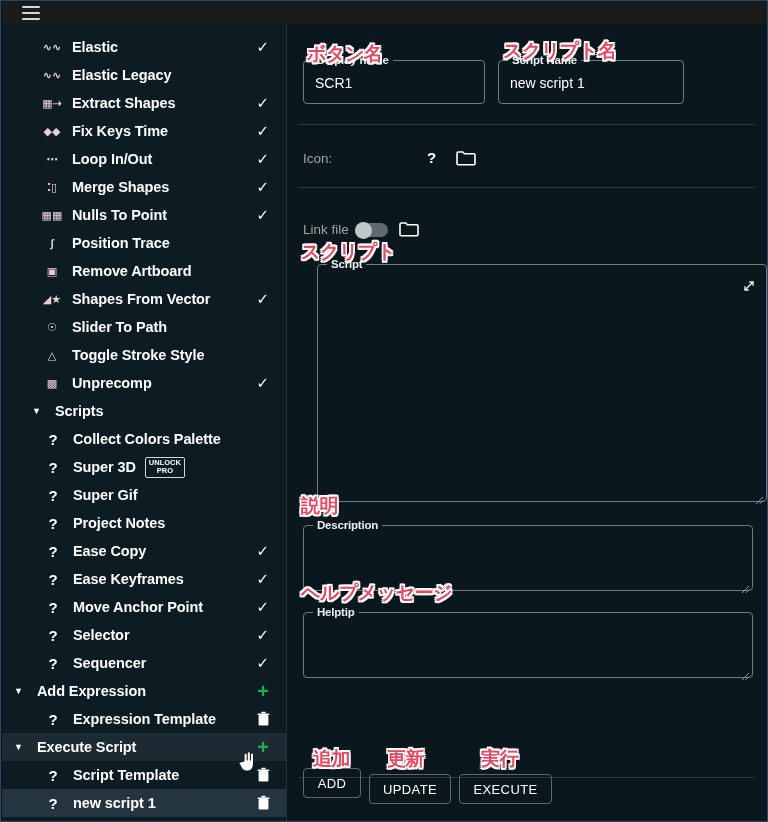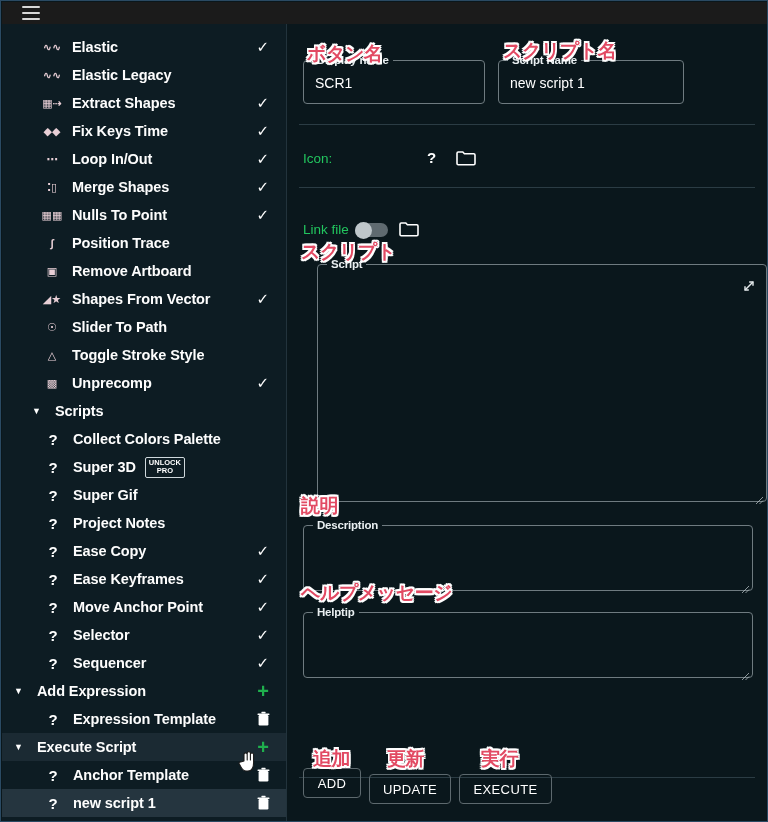--- a/index.html
+++ b/index.html
@@ -55,21 +55,21 @@
 
   .tf{position:absolute;border:1px solid #6f7b80;border-radius:4px;
       box-sizing:border-box;background:transparent;}
   .tf .lg{position:absolute;left:9px;top:-7px;background:#0a171c;padding:0 4px;
           font-size:11.5px;color:#e9eff1;font-weight:bold;letter-spacing:-.2px;
           white-space:nowrap;}
   .tf .val{position:absolute;left:11px;top:14px;font-size:14px;color:#fff;}
   .ta .val{top:8px;left:11px;}
   .rsz{position:absolute;right:2px;bottom:1px;width:9px;height:9px;opacity:.75;}
 
-  .lbl{position:absolute;font-size:13.5px;color:#22c55e;}
+  .lbl{position:absolute;font-size:13.5px;color:#a3a3a3;}
   .qm{position:absolute;font-size:15px;font-weight:bold;color:#fff;}
   .folder{position:absolute;width:19px;height:15px;}
 
   .toggle{position:absolute;width:33px;height:14px;border-radius:8px;
           background:#5f6a70;}
   .toggle .knob{position:absolute;left:0;top:-1.5px;width:17px;height:17px;
                 border-radius:50%;background:#bfc7cb;}
 
   .btn{position:absolute;height:30px;border:1px solid #5d696e;border-radius:4px;
        background:transparent;color:#fff;font-size:13px;letter-spacing:.4px;
@@ -230,21 +230,21 @@
               <rect x="4.4" y="0" width="4.2" height="2" rx="0.7" fill="#ffffff"></rect>
             </svg></span>
         </div>
         <div class="row grow sel2">
           <span class="caret">▼</span>
           <span class="label">Execute Script</span>
           <span class="plus">+</span>
         </div>
         <div class="row">
           <span class="ico q">?</span>
-          <span class="label">Anchor Template</span>
+          <span class="label">Script Template</span>
           <span class="trash"><svg viewBox="0 0 13 15" width="13" height="15">
               <rect x="1.6" y="3.6" width="9.8" height="10.4" rx="1.2" fill="#ffffff"></rect>
               <rect x="0.4" y="1.9" width="12.2" height="1.7" rx="0.8" fill="#ffffff"></rect>
               <rect x="4.4" y="0" width="4.2" height="2" rx="0.7" fill="#ffffff"></rect>
             </svg></span>
         </div>
         <div class="row sel">
           <span class="ico q">?</span>
           <span class="label">new script 1</span>
           <span class="trash"><svg viewBox="0 0 13 15" width="13" height="15">

